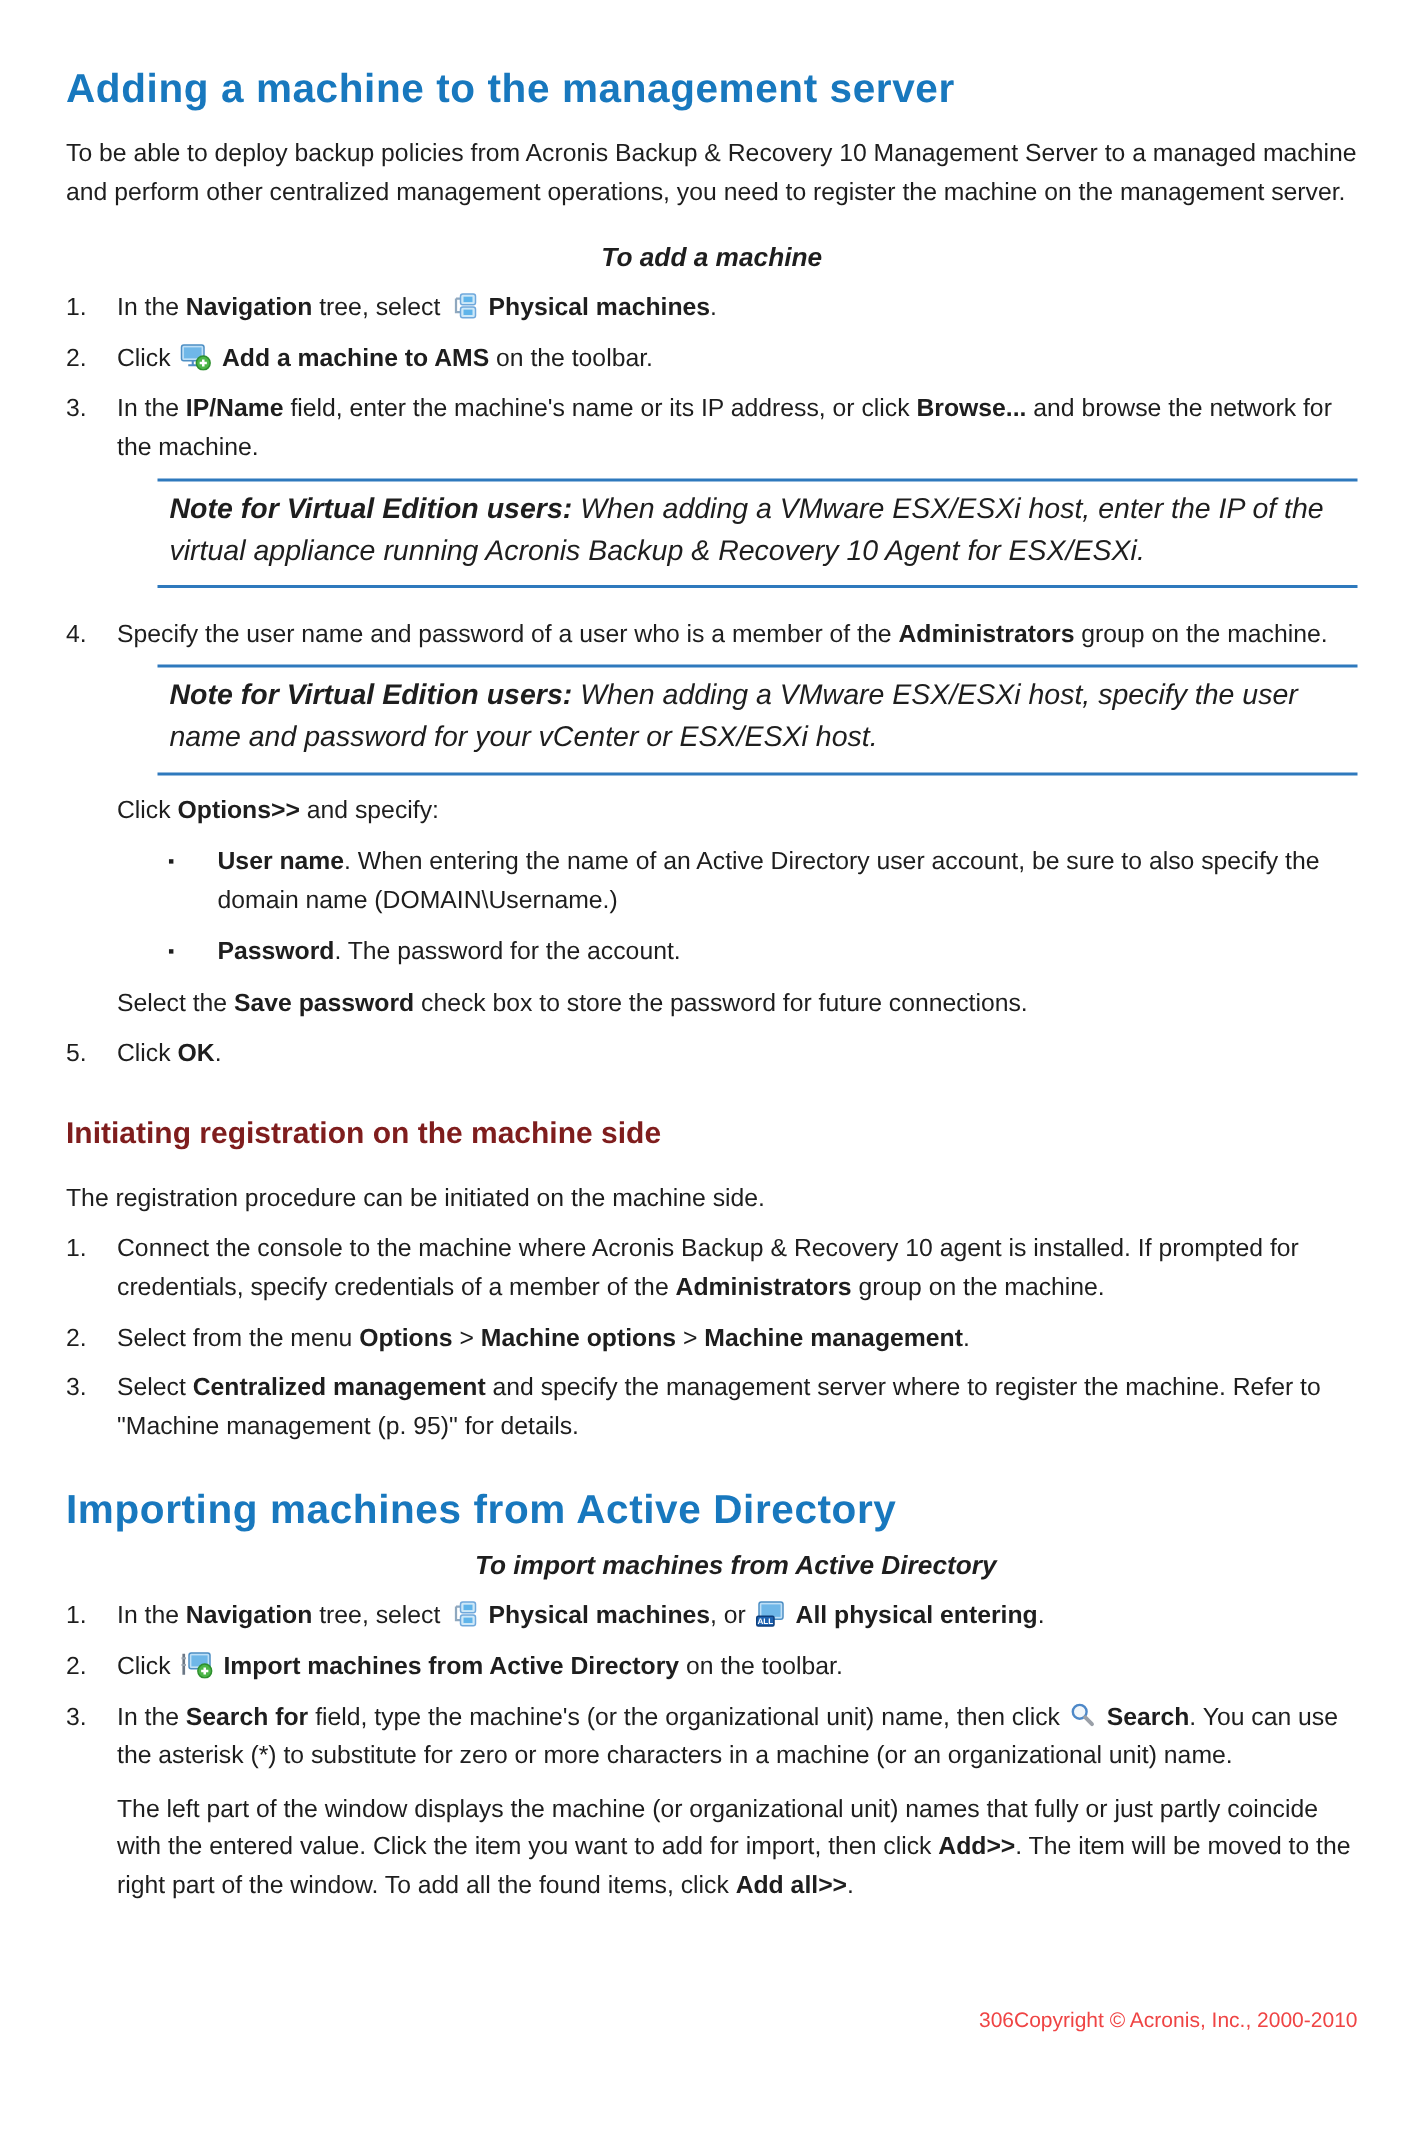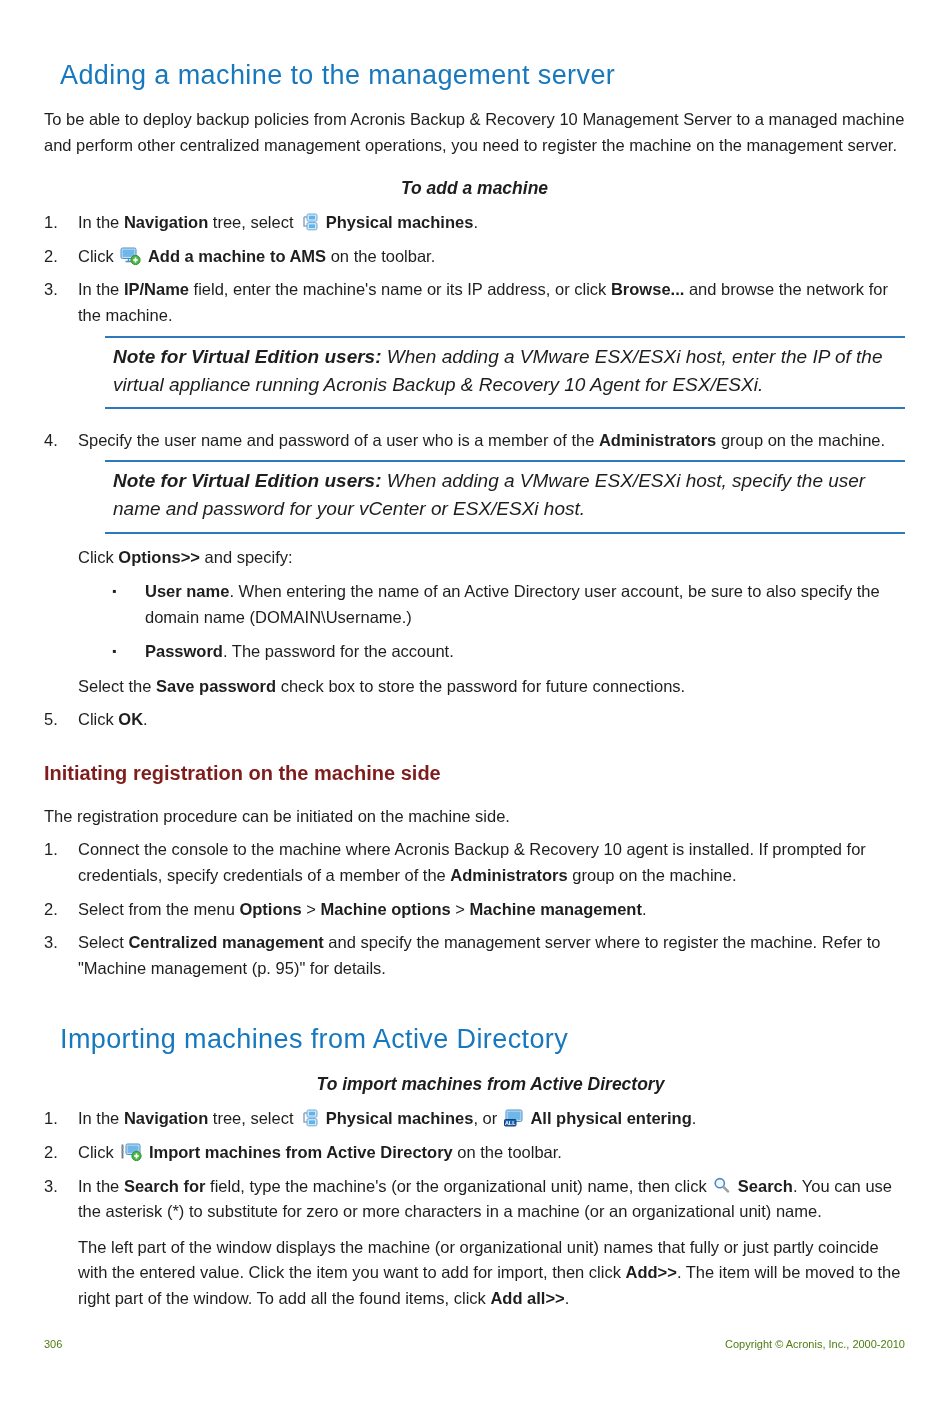--- a/index.html
+++ b/index.html
@@ -6,21 +6,21 @@
   .page{
     position:relative;
     width:950px;height:1419px;
     background:#ffffff;
     font-family:"Liberation Sans",sans-serif;
     color:#1e1e1e;
     overflow:hidden;
   }
   .content{padding:0 45px 0 44px;font-size:16.5px;line-height:1.55;}
   .b{font-weight:bold;}
-  h1{font-size:27px;line-height:1.15;font-weight:400;color:#1878be;letter-spacing:0.4px;margin:16px;}
+  h1{font-size:27px;line-height:1.15;font-weight:700;color:#1878be;letter-spacing:0.4px;margin:0;}
   .h1-first{padding-top:44px;}
   .h1-second{padding-top:27px;}
   h2{font-size:20px;font-weight:700;color:#7f1d1d;margin:25px 0 0;}
   .subhead{font-size:17.5px;font-weight:700;font-style:italic;margin:17px 0 0;text-align:center;}
   .subhead-tight{margin-top:8px;margin-left:32px;}
   .para{margin:15px 0 0;}
   .olist{margin-top:3px;}
   .li{display:flex;margin-top:8px;}
   .num{width:34px;flex:none;}
   .li-body{flex:1;}
@@ -34,22 +34,22 @@
     line-height:1.48;
   }
   .sub-block{margin-top:10px;}
   .bli{display:flex;margin-top:9px;margin-left:34px;}
   .bmark{width:33px;flex:none;font-size:12px;line-height:25px;}
   .bbody{flex:1;}
   .save-line{margin-top:9px;}
   .cont-para{margin-top:10px;}
   .footer{
     position:absolute;left:44px;right:45px;top:1338px;
-    display:flex;justify-content:space-between;
-    color:#4d7c0f;font-size:11px;
+    display:flex;justify-content:flex-end;
+    color:#ef4444;font-size:14px;
   }
   .inline-icon{display:inline-block;vertical-align:-3px;margin:0 2px;}
 </style>
 </head>
 <body>
 
 <div class="page">
   <div class="content">
 
     <h1 class="h1-first">Adding a machine to the management server</h1>

